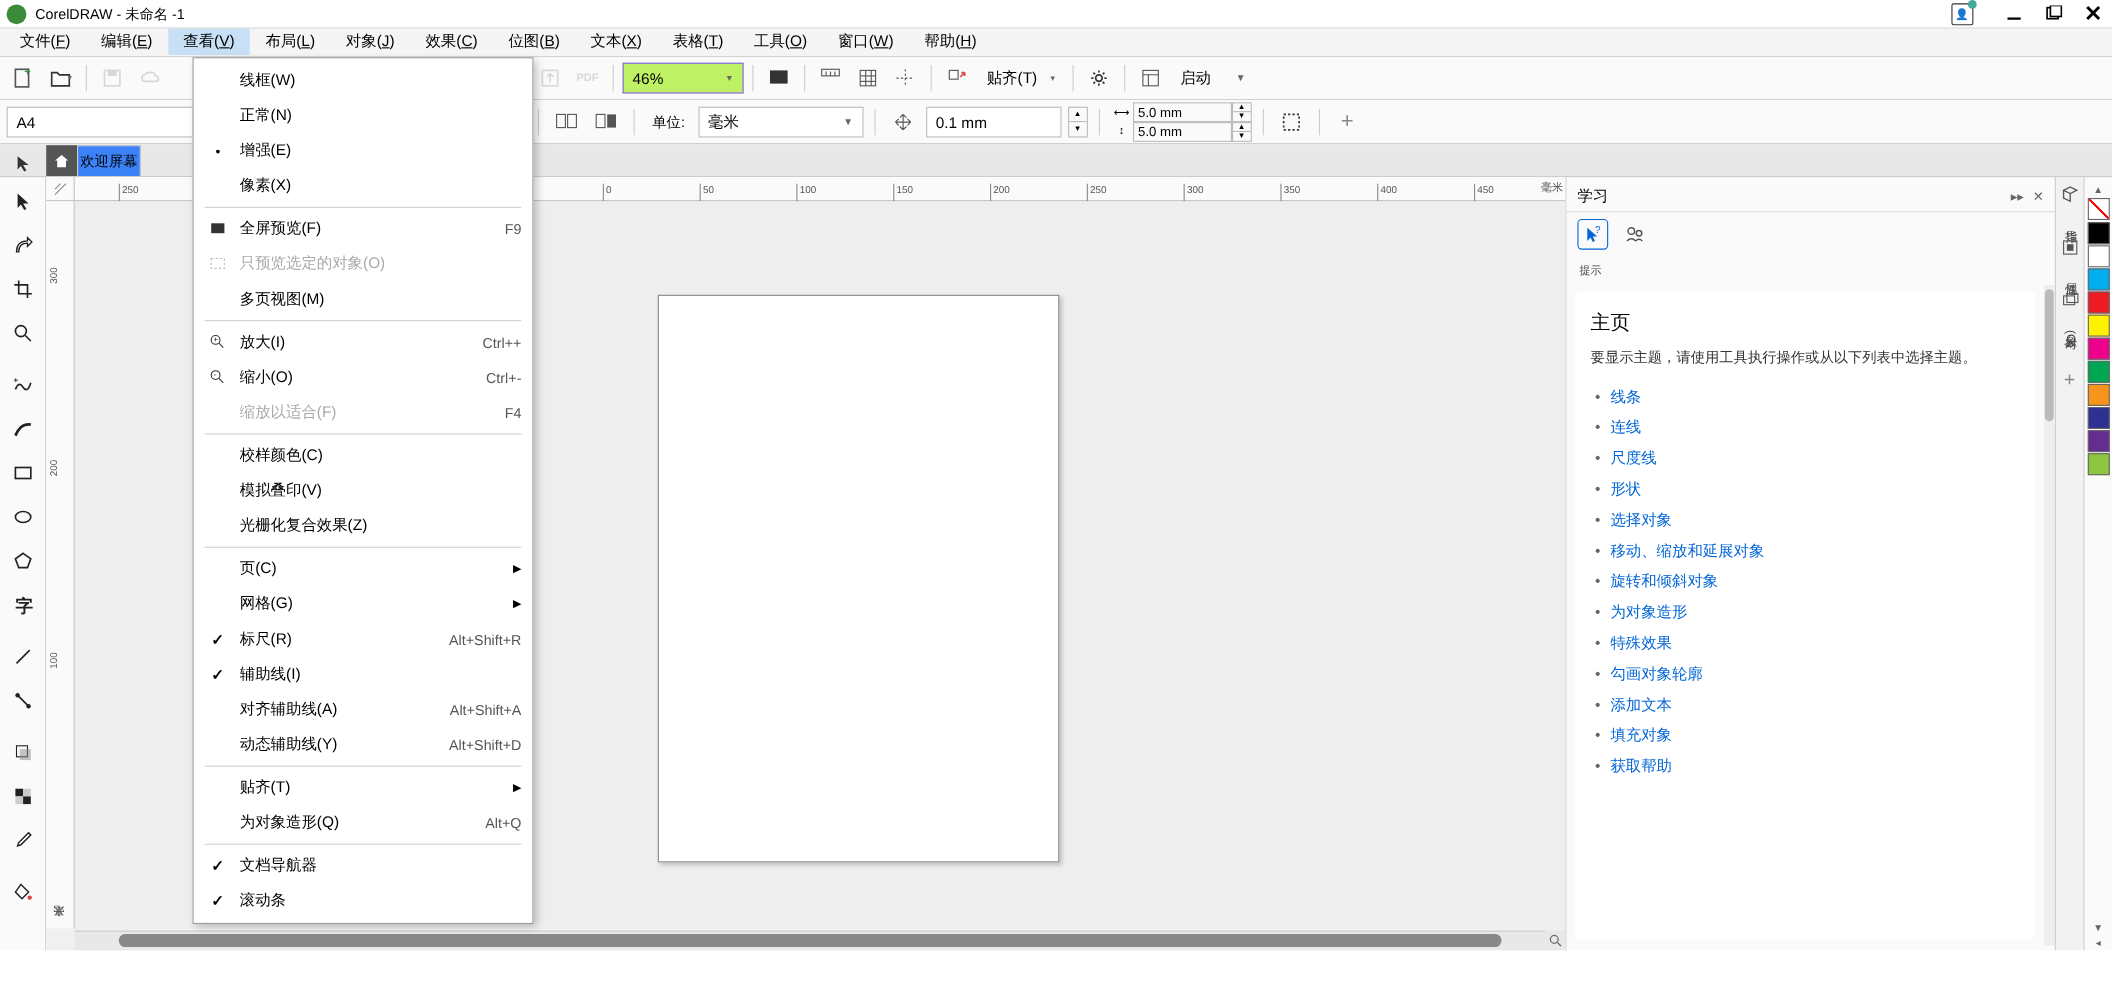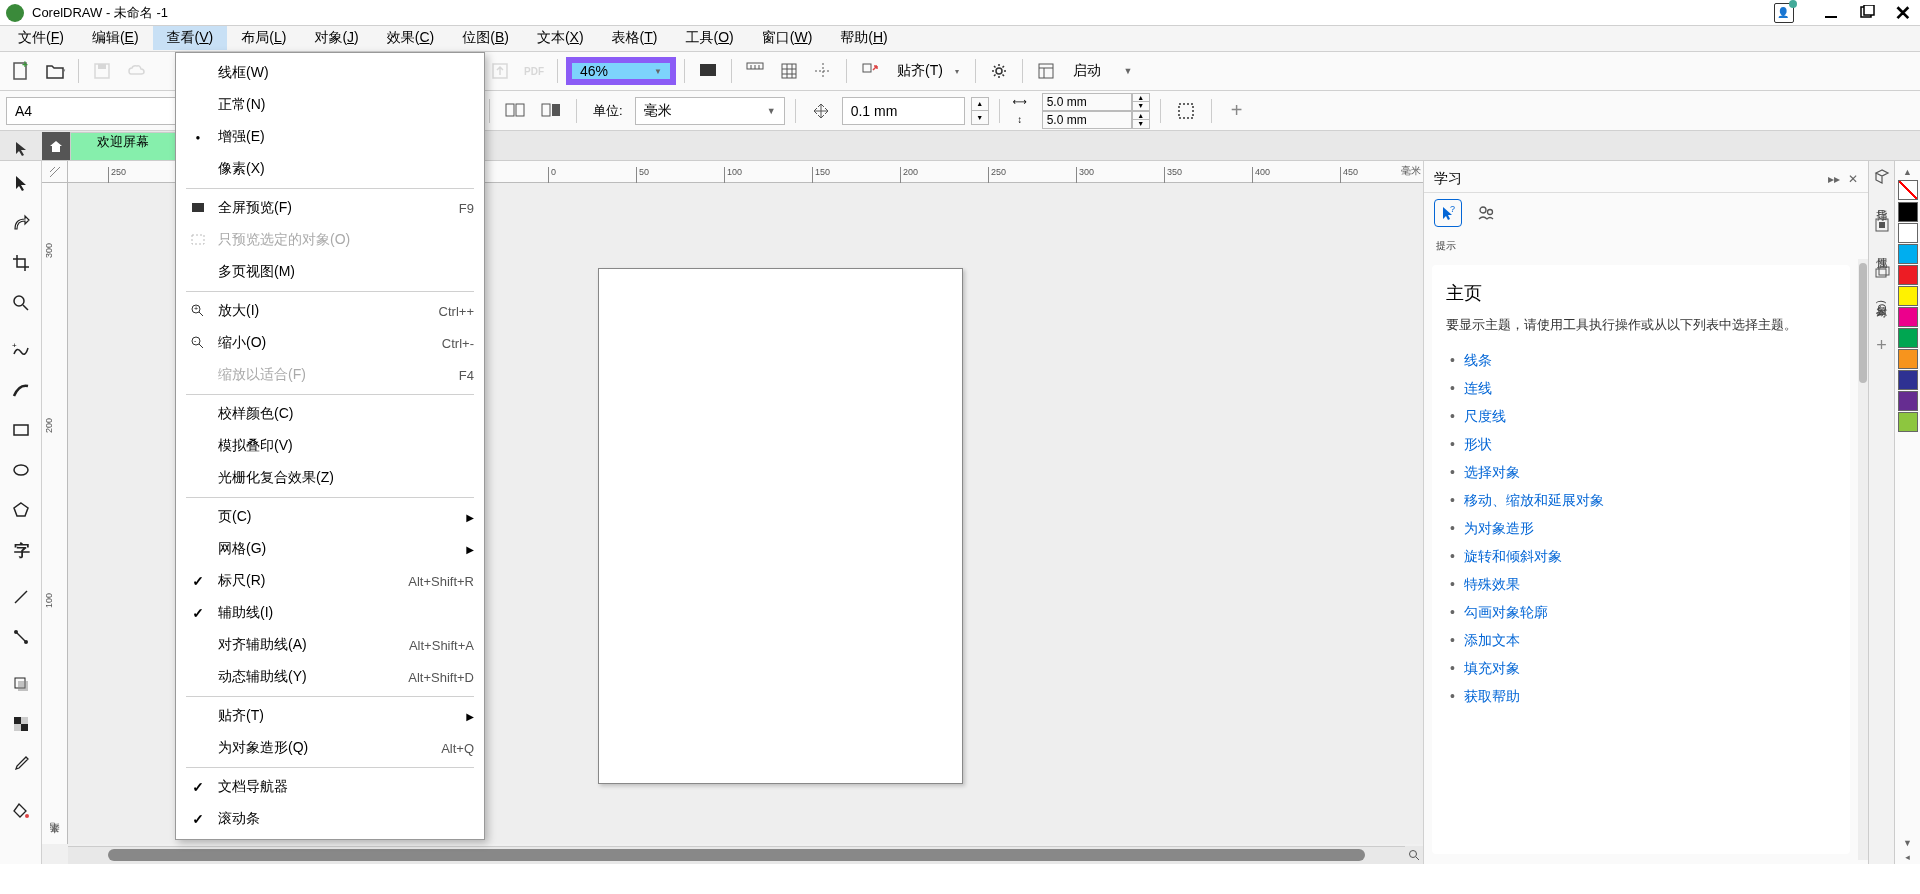--- a/index.html
+++ b/index.html
@@ -30,37 +30,37 @@
 .dd-sep { height: 1px; background: #d0d0d0; margin: 3px 10px; }
 .dd-arrow { margin-left: auto; font-size: 10px; }
 .dd-check::before { content: '✓'; font-weight: bold; }
 .dd-bullet::before { content: '●'; font-size: 8px; }
 
 
 .toolbar { height: 39px; display: flex; align-items: center; padding: 0 6px; gap: 4px; border-bottom: 1px solid #d0d0d0; background: #fafafa; }
 .tb-btn { width: 30px; height: 30px; display: flex; align-items: center; justify-content: center; cursor: pointer; border-radius: 2px; }
 .tb-btn.disabled { opacity: 0.35; cursor: default; }
 .tb-sep { width: 1px; height: 24px; background: #ccc; margin: 0 4px; }
-.tb-select { height: 28px; border: 6px solid #8b5cf6; padding: 0 8px; background: #7dd3fc; display: flex; align-items: center; gap: 6px; cursor: pointer; }
+.tb-select { height: 28px; border: 1px solid #8b5cf6; padding: 0 8px; background: #bef264; display: flex; align-items: center; gap: 6px; cursor: pointer; }
 .tb-select .caret { font-size: 8px; color: #666; }
 .tb-text { font-size: 13px; padding: 0 6px; }
 
 
 .prop-bar { height: 40px; display: flex; align-items: center; padding: 0 6px; gap: 6px; border-bottom: 1px solid #d0d0d0; background: #fafafa; }
 .prop-select { height: 28px; border: 1px solid #bbb; padding: 0 8px; background: #fff; display: flex; align-items: center; min-width: 80px; }
 .spinner { display: flex; flex-direction: column; border: 1px solid #bbb; }
 .spinner-row { height: 13px; width: 16px; display: flex; align-items: center; justify-content: center; font-size: 7px; cursor: pointer; }
 .spinner-row:first-child { border-bottom: 1px solid #bbb; }
-.dual-val { width: 90px; border: 1px solid #bbb; height: 18px; font-size: 12px; padding: 0 4px; display: flex; align-items: center; margin-left: 12px; }
+.dual-val { width: 90px; border: 1px solid #bbb; height: 18px; font-size: 12px; padding: 0 4px; display: flex; align-items: center; }
 .plus-btn { width: 30px; height: 30px; display: flex; align-items: center; justify-content: center; font-size: 20px; color: #888; cursor: pointer; }
 
 
 .tab-bar { height: 30px; display: flex; align-items: flex-end; background: #e8e8e8; border-bottom: 1px solid #ccc; padding-left: 42px; }
 .tab-home { width: 28px; height: 28px; display:flex; align-items:center; justify-content:center; background: #555; color:#fff; }
-.tab { height: 28px; padding: 0 26px; background: #86efac; border: 1px solid #ccc; border-bottom: none; display: flex; font-size: 13px; }
+.tab { height: 28px; padding: 0 2px; background: #3b82f6; border: 1px solid #ccc; border-bottom: none; display: flex; align-items: center; font-size: 13px; }
 
 
 .main { display: flex; height: 703px; }
 
 
 .toolbox { width: 42px; background: #fafafa; border-right: 1px solid #d0d0d0; display: flex; flex-direction: column; padding-top: 2px; }
 .tool { width: 38px; height: 38px; display: flex; align-items: center; justify-content: center; cursor: pointer; position: relative; margin: 1px auto; }
 .tool svg { width: 20px; height: 20px; }
 .tool-sep { height: 1px; margin: 3px 6px; }
 
@@ -530,22 +530,22 @@
         <div class="hints-body">
           <h3>主页</h3>
           <p>要显示主题，请使用工具执行操作或从以下列表中选择主题。</p>
           <ul id="hints-links">
               <li><a>线条</a></li>
               <li><a>连线</a></li>
               <li><a>尺度线</a></li>
               <li><a>形状</a></li>
               <li><a>选择对象</a></li>
               <li><a>移动、缩放和延展对象</a></li>
+              <li><a>旋转和倾斜对象</a></li>
               <li><a>为对象造形</a></li>
-              <li><a>旋转和倾斜对象</a></li>
               <li><a>特殊效果</a></li>
               <li><a>勾画对象轮廓</a></li>
               <li><a>添加文本</a></li>
               <li><a>填充对象</a></li>
               <li><a>获取帮助</a></li>
             </ul>
         </div>
         <div class="hints-scroll">
             <div class="thumb"></div>
           </div>

